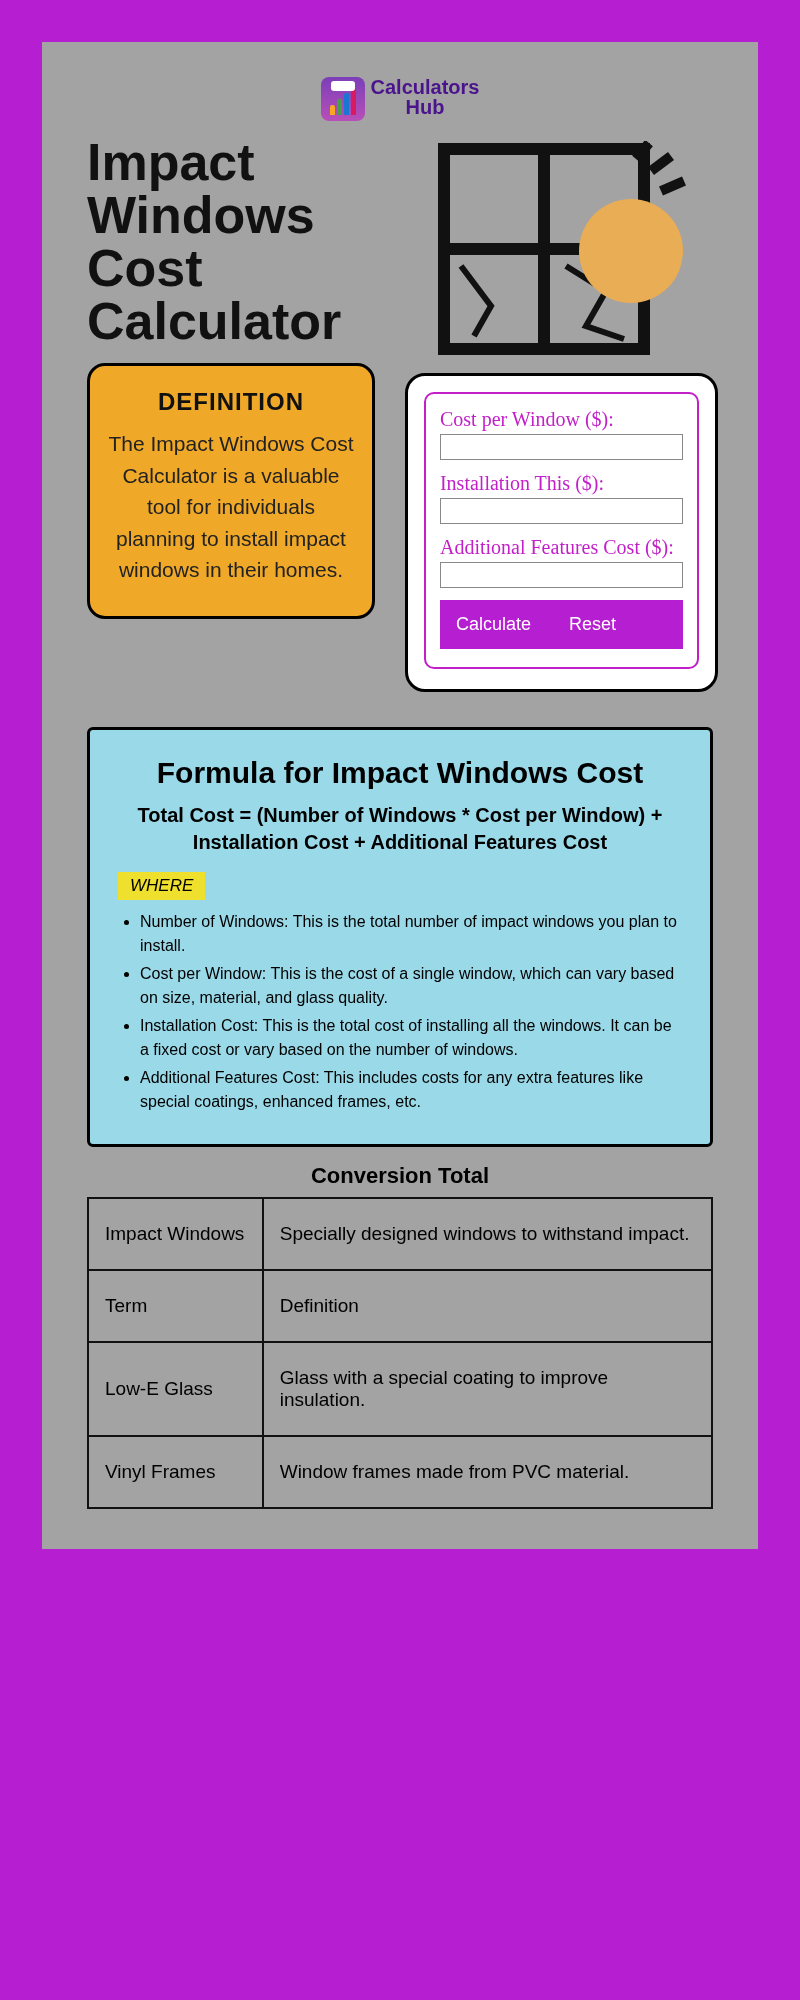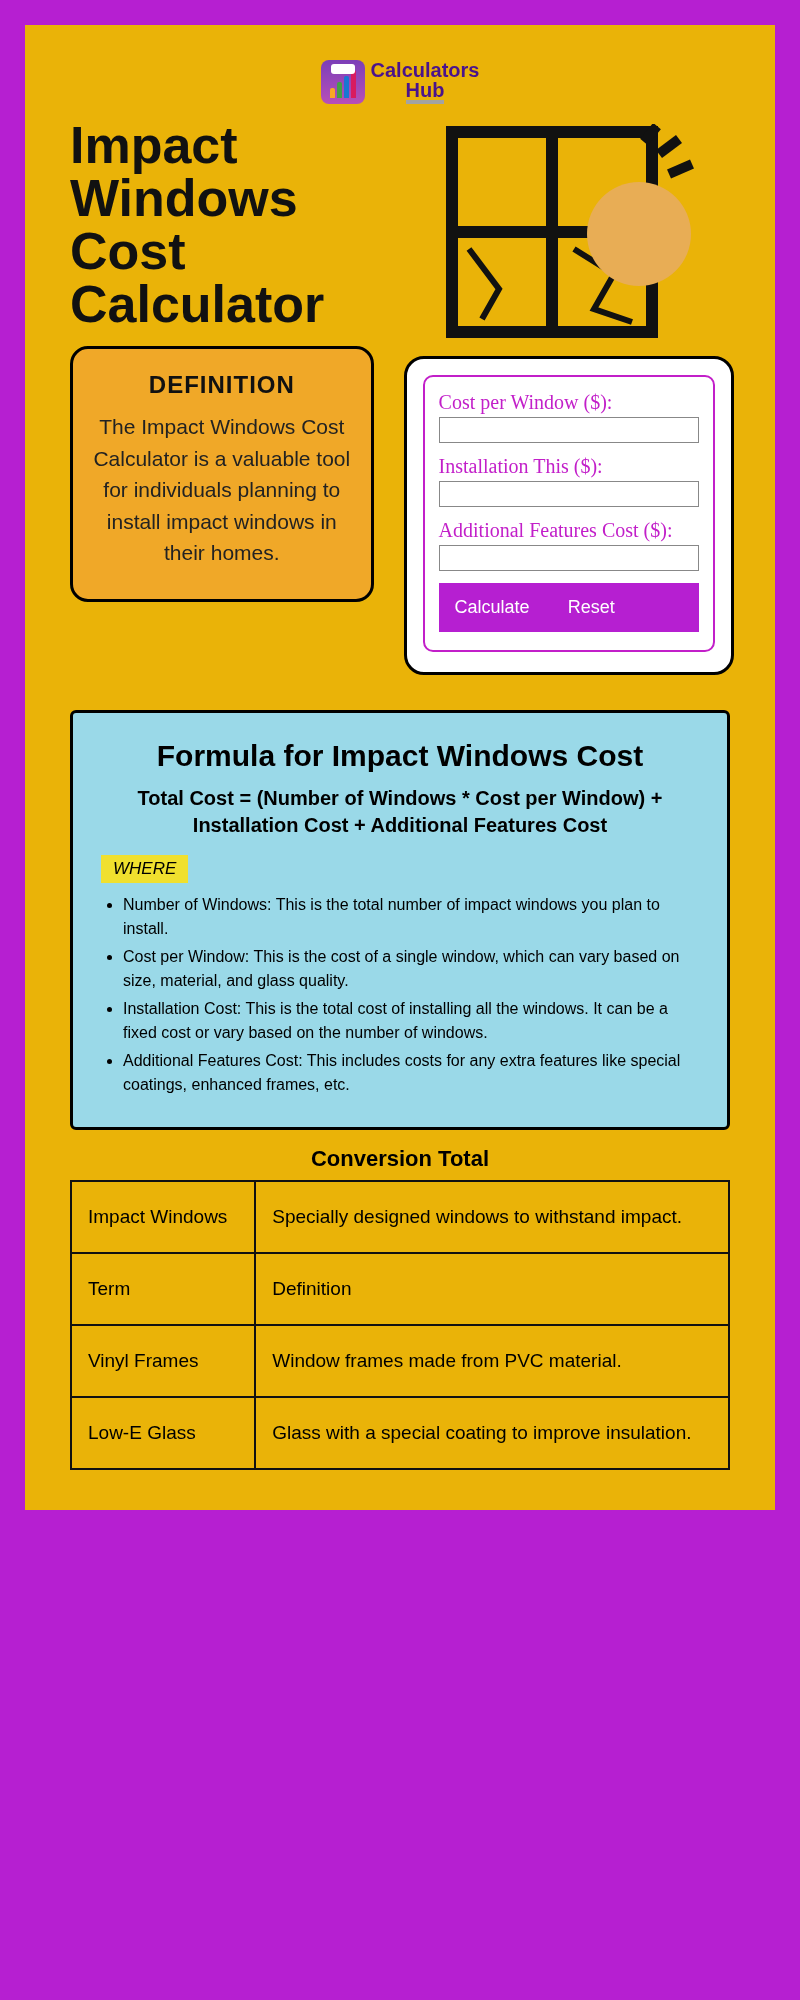--- a/index.html
+++ b/index.html
@@ -4,22 +4,22 @@
 <style>
 * { box-sizing: border-box; margin: 0; padding: 0; }
 body {
   background: #b61fd1;
   font-family: Arial, Helvetica, sans-serif;
   display: flex;
   justify-content: center;
 }
 .page {
   width: 800px;
-  background: #eab308;
-  margin: 25px;
+  background: #a3a3a3;
+  margin: 42px;
   padding: 25px 45px 40px;
 }
 .logo {
   text-align: center;
   padding: 10px 0 15px;
 }
 .logo-inner {
   display: inline-flex;
   align-items: center;
   gap: 6px;
@@ -170,22 +170,22 @@
     <tbody>
         <tr>
       <td>Impact Windows</td>
       <td>Specially designed windows to withstand impact.</td>
     </tr>
     <tr>
       <td>Term</td>
       <td>Definition</td>
     </tr>
     <tr>
+      <td>Low-E Glass</td>
+      <td>Glass with a special coating to improve insulation.</td>
+    </tr>
+    <tr>
       <td>Vinyl Frames</td>
       <td>Window frames made from PVC material.</td>
-    </tr>
-    <tr>
-      <td>Low-E Glass</td>
-      <td>Glass with a special coating to improve insulation.</td>
     </tr>
   </tbody>
     </table>
 </div>
 
 </body></html>

